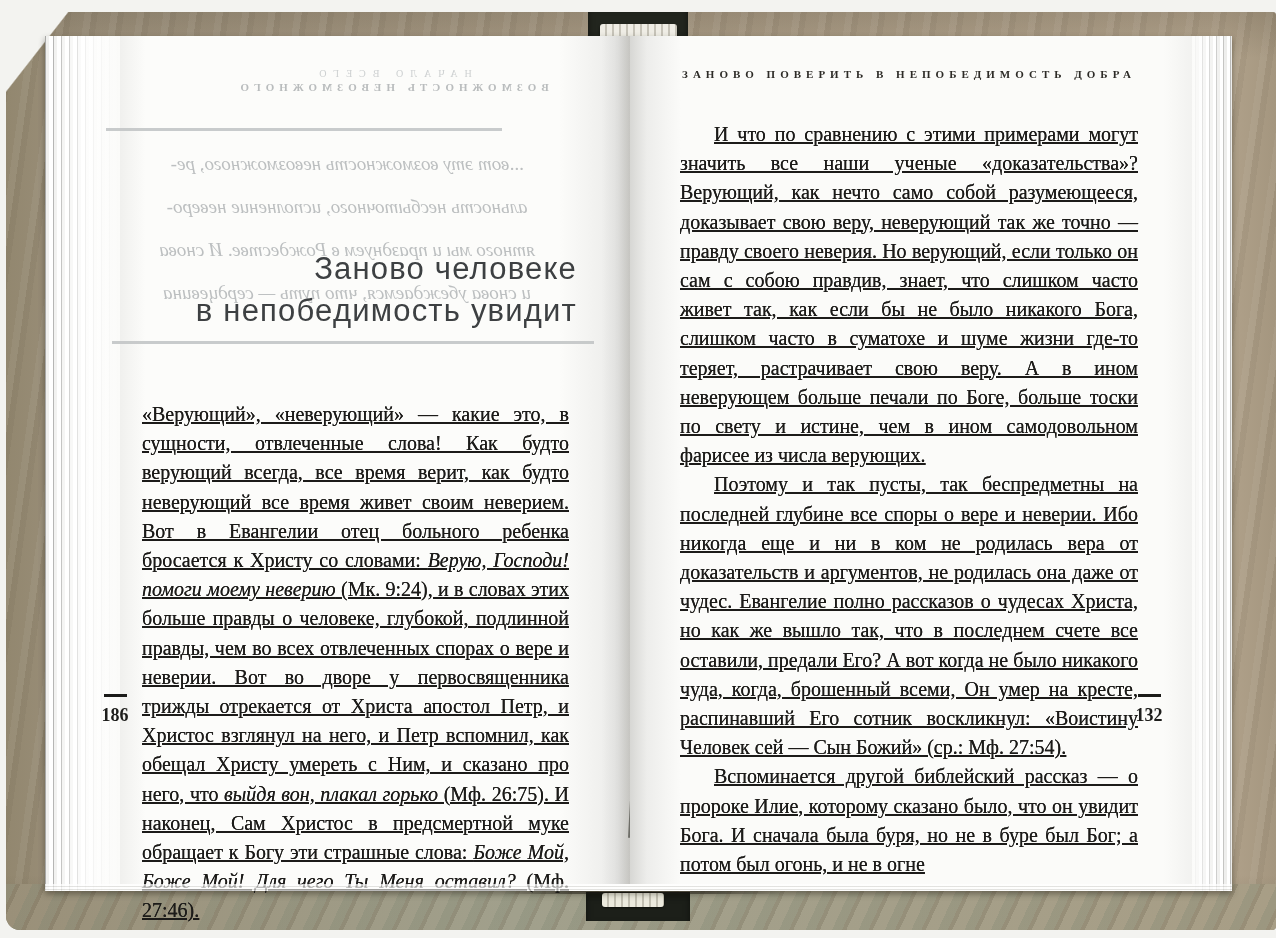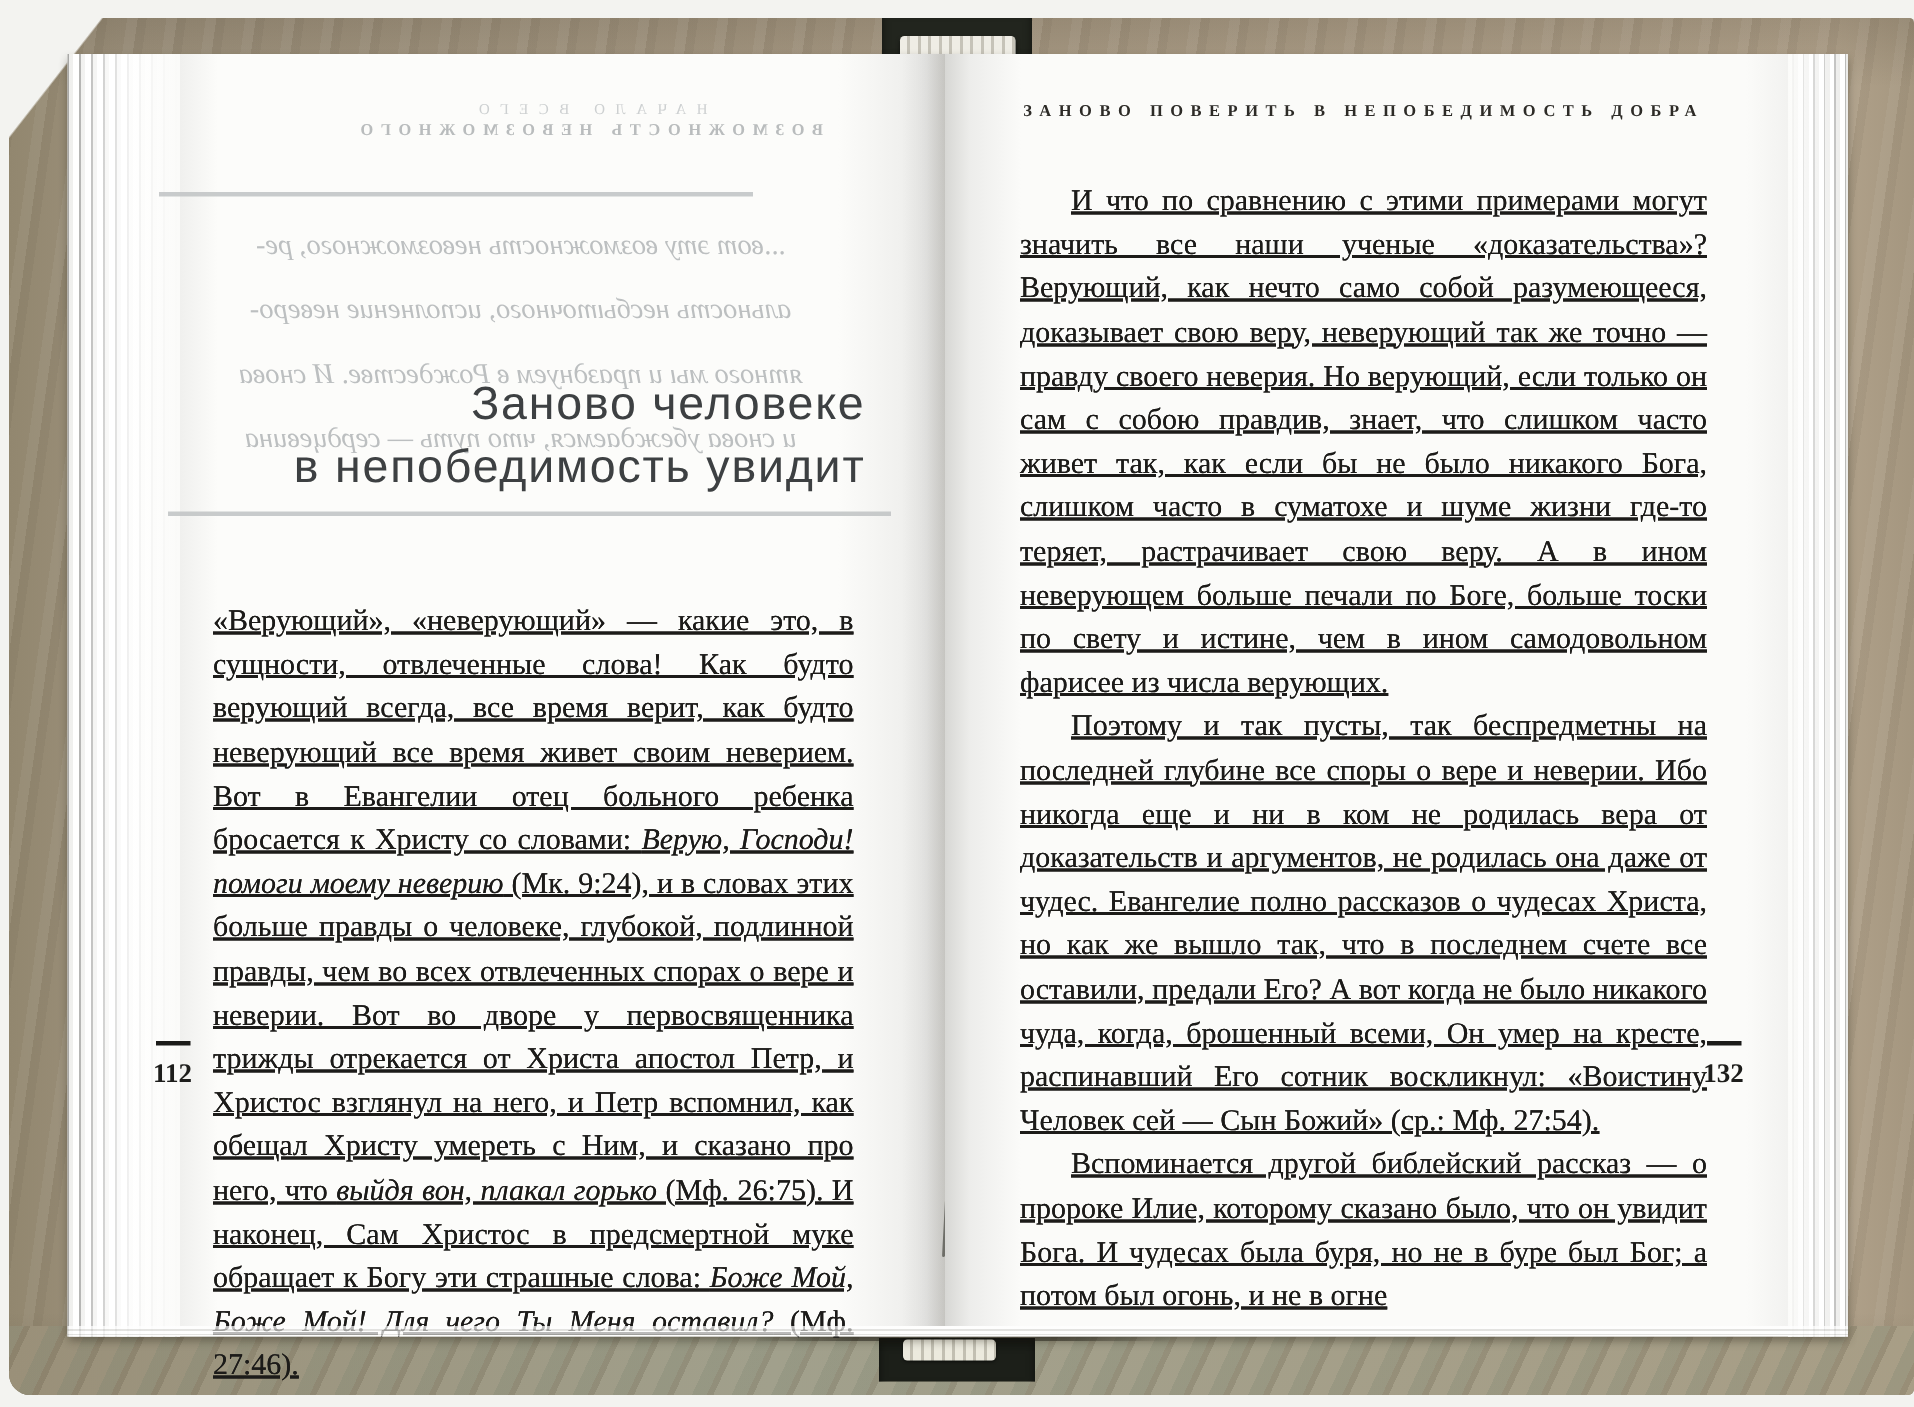--- a/index.html
+++ b/index.html
@@ -131,26 +131,26 @@
     </div>
 
     <div class="gutter"></div>
     <div class="thread"></div>
 
     <div class="page right-page">
       <div class="runhead">ЗАНОВО ПОВЕРИТЬ В НЕПОБЕДИМОСТЬ ДОБРА</div>
       <div class="bodytext">
           <p class="indent"><span>И что по сравнению с этими примерами могут значить все наши ученые «доказательства»? Верующий, как нечто само собой разумеющееся, доказывает свою веру, неверующий так же точно — правду своего неверия. Но верующий, если только он сам с собою правдив, знает, что слишком часто живет так, как если бы не было никакого Бога, слишком часто в суматохе и шуме жизни где-то теряет, растрачивает свою веру. А в ином неверующем больше печали по Боге, больше тоски по свету и истине, чем в ином самодовольном фарисее из числа верующих.</span></p>
           <p class="indent"><span>Поэтому и так пусты, так беспредметны на последней глубине все споры о вере и неверии. Ибо никогда еще и ни в ком не родилась вера от доказательств и аргументов, не родилась она даже от чудес. Евангелие полно рассказов о чудесах Христа, но как же вышло так, что в последнем счете все оставили, предали Его? А вот когда не было никакого чуда, когда, брошенный всеми, Он умер на кресте, распинавший Его сотник воскликнул: «Воистину Человек сей — Сын Божий» (ср.: Мф. 27:54).</span></p>
-          <p class="indent"><span>Вспоминается другой библейский рассказ — о пророке Илие, которому сказано было, что он увидит Бога. И чудесах была буря, но не в буре был Бог; а потом был огонь, и не в огне</span></p>
+          <p class="indent"><span>Вспоминается другой библейский рассказ — о пророке Илие, которому сказано было, что он увидит Бога. И сначала была буря, но не в буре был Бог; а потом был огонь, и не в огне</span></p>
         </div>
     </div>
 
     <div class="pagenum pn-left">
       <span class="pn-dash"></span>
-      <span>112</span>
+      <span>186</span>
     </div>
     <div class="pagenum pn-right">
       <span class="pn-dash"></span>
       <span>132</span>
     </div>
   </div>
 </div>
 
 </body></html>

